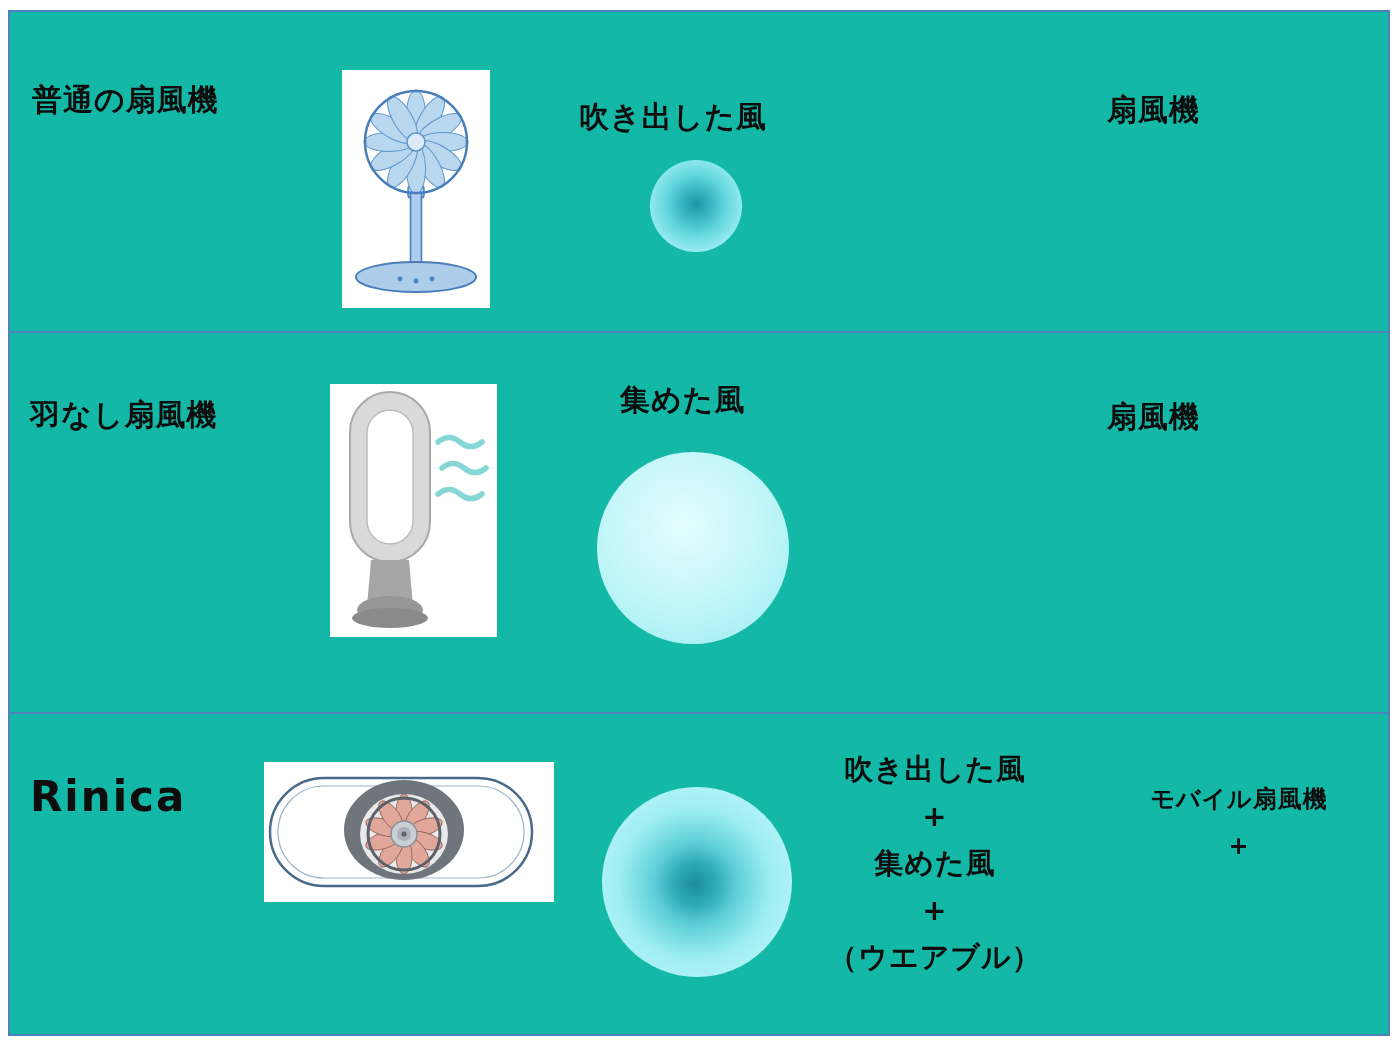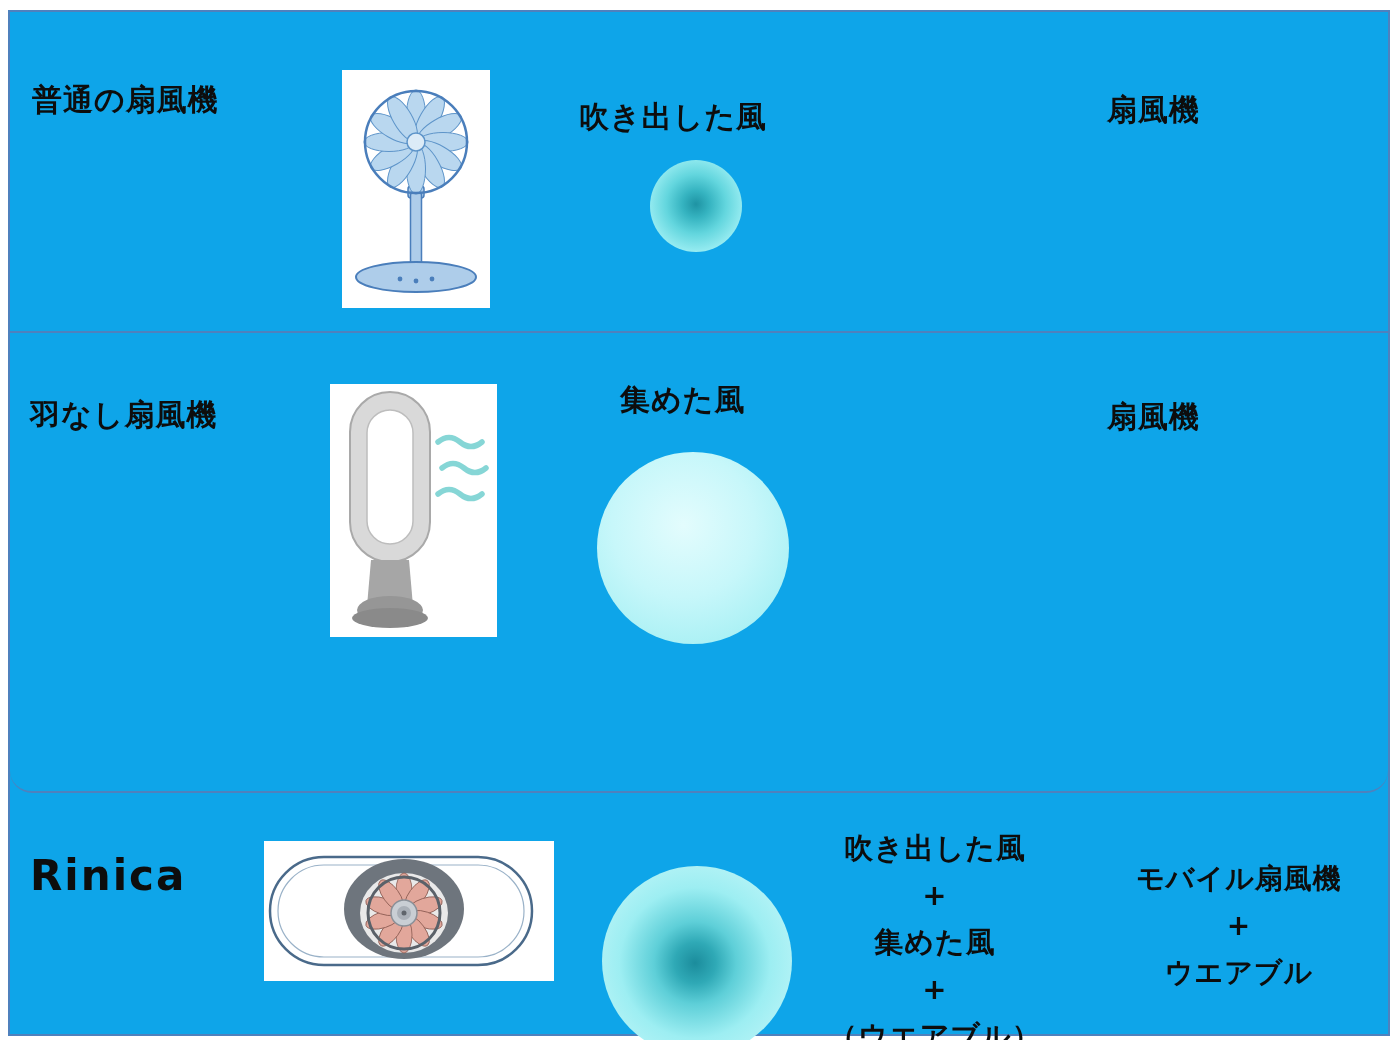--- a/index.html
+++ b/index.html
@@ -9,27 +9,27 @@
     font-family: "DejaVu Sans", "Liberation Sans", sans-serif;
     color: #0d0d0d;
     position: relative;
     overflow: hidden;
   }
   .diagram-table {
     position: absolute;
     left: 8px; top: 10px;
     width: 1382px; height: 1026px;
     border: 2px solid #4f81bd;
-    background: #0ea5e9;
+    background: #14b8a6;
     display: flex;
     flex-direction: column;
   }
   .row { position: relative; }
   .row-1 { height: 321px; border-bottom: 2px solid #4f81bd; }
-  .row-2 { height: 460px; border-bottom: 2px solid #4f81bd; border-radius: 22px; }
+  .row-2 { height: 381px; border-bottom: 2px solid #4f81bd; }
   .row-3 { flex: 1; }
 
   .jp-label {
     position: absolute;
     font-weight: 800;
     font-size: 30px;
     letter-spacing: 1px;
     white-space: nowrap;
   }
   .illu-box {
@@ -53,21 +53,21 @@
       #1b8c9c 0%, #2fa9b6 15%, #5ecfd8 30%, #9deef2 55%, #bef5f8 85%, #c9f8fa 100%);
   }
   .stack-text {
     position: absolute;
     text-align: center;
     font-weight: 800;
     white-space: nowrap;
   }
   .stack-text div { white-space: nowrap; }
   .mid-stack { font-size: 29px; line-height: 47px; letter-spacing: 1px; }
-  .right-stack { font-size: 28px; line-height: 47px; letter-spacing: 1px; }
+  .right-stack { font-size: 24px; line-height: 47px; letter-spacing: 1px; }
   .rinica-label { font-size: 42px; letter-spacing: 2px; }
 </style>
 </head>
 <body>
 
 <div class="diagram-table">
 
   <div class="row row-1">
     <div class="jp-label" style="left:22px; top:68px;">普通の扇風機</div>
 
@@ -168,17 +168,16 @@
       <div>吹き出した風</div>
       <div>+</div>
       <div>集めた風</div>
       <div>+</div>
       <div>（ウエアブル）</div>
     </div>
 
     <div class="stack-text right-stack" style="left:1084px; top:62px; width:290px;">
       <div>モバイル扇風機</div>
       <div>+</div>
-      <div>ウエアブル</div>
     </div>
   </div>
 
 </div>
 
 </body></html>

